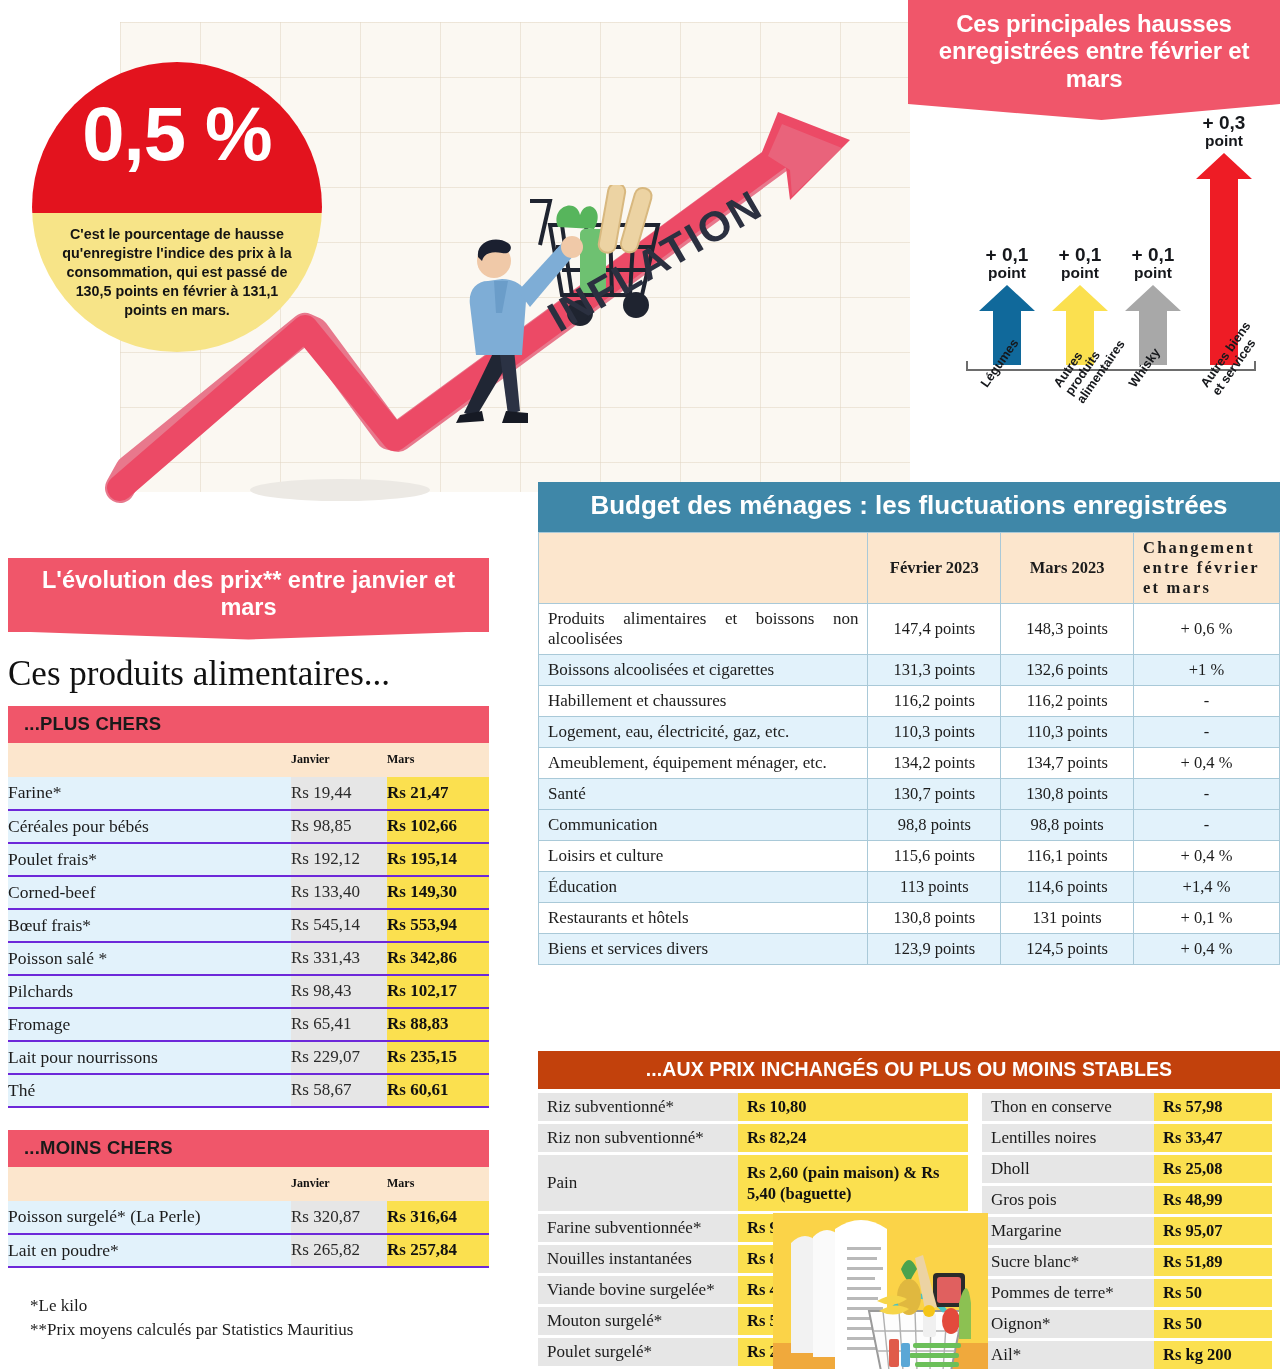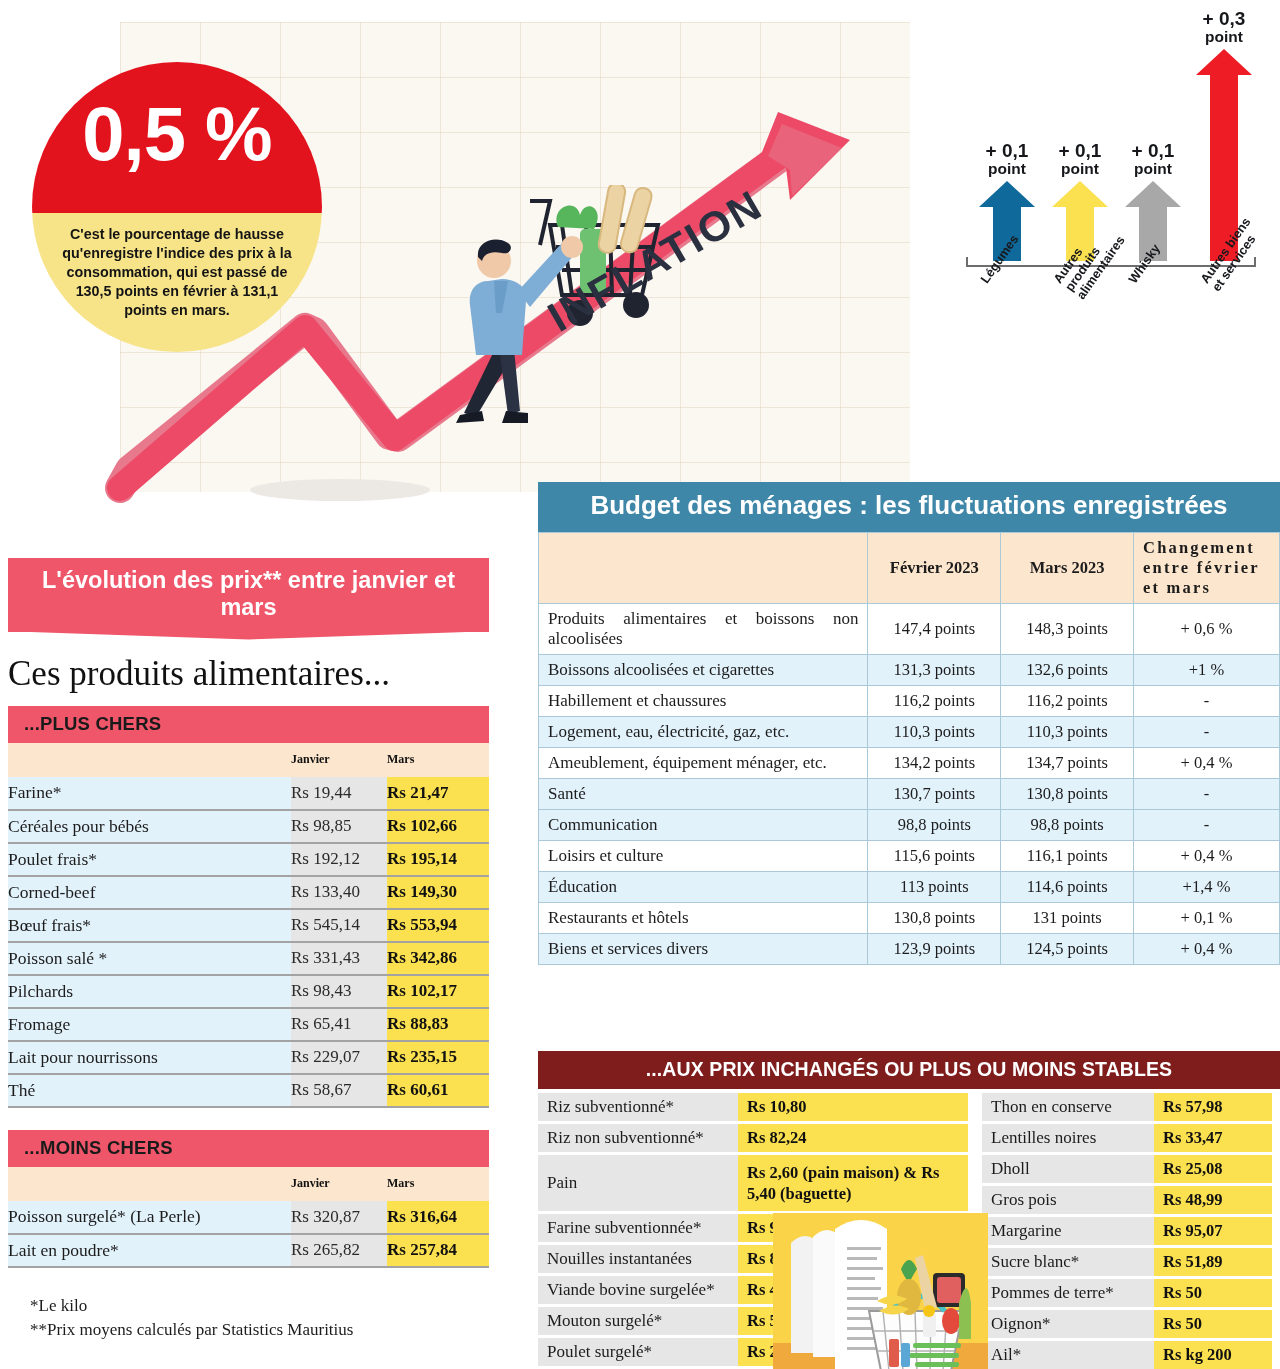--- a/index.html
+++ b/index.html
@@ -116,21 +116,21 @@
   .ph { background:#fce6cd; height:34px; }
   .ph td { font-family:"Liberation Serif", serif; font-weight:700; font-size:12px;
            color:#111; padding-left:11px;margin-top:40px; }
   .pname { background:#e2f2fb; font-size:17.5px; color:#1c1c1c; padding:4px 0 4px 11px;
            width:283px; }
   .pjan  { background:#e6e6e6; font-size:17px; color:#2a2a2a; padding:4px 0 4px 11px;
            width:96px; }
   .pmar  { background:#fbe04f; font-size:17px; color:#111; font-weight:700;
            padding:4px 0 4px 11px; width:102px; }
   tr.prow { height:33px; }
-  tr.prow td { border-bottom:2px solid #a3a3a3; }
+  tr.prow td { border-bottom:2px solid #6d28d9; }
 
   .footnotes { font-family:"Liberation Serif", serif; font-size:17px; color:#1c1c1c;
                margin:26px 0 0 30px; line-height:1.45; }
 
   
   .panel-budget { position:absolute; left:538px; top:482px; width:742px; z-index:3; }
   .banner-blue {
     background:#3f87a8; color:#fff; text-align:center; font-weight:800;
     font-size:26px; line-height:1.14; padding:9px 20px 11px;
   }
@@ -141,21 +141,21 @@
         padding:7px 10px;margin-top:44px; }
   .bh-wide { letter-spacing:2.2px; }
   .bcat { font-size:17px; color:#1c1c1c; padding:5px 9px; width:330px; text-align:justify; }
   .bval { font-size:16.5px; color:#1c1c1c; padding:5px 9px; text-align:center; width:133px; }
   .bchg { font-size:16.5px; color:#1c1c1c; padding:5px 9px; text-align:center; width:146px; }
   tr.bzebra td { background:#e2f2fb; }
 
   
   .panel-stable { position:absolute; left:538px; top:1051px; width:742px; z-index:3; }
   .banner-stable {
-    background:#7f1d1d; color:#fff; text-align:center; font-weight:800;
+    background:#c2410c; color:#fff; text-align:center; font-weight:800;
     font-size:19.5px; padding:7px 0 8px; letter-spacing:.1px;
   }
   .stable-body { position:relative; display:flex; gap:14px; margin-top:4px; }
   .stable-col { font-family:"Liberation Serif", serif; }
   .sc-left  { width:430px; }
   .sc-right { width:290px; }
   .srow { display:flex; margin-bottom:3px; }
   .sname { background:#e6e6e6; font-size:17px; color:#1c1c1c;
            padding:4px 0 4px 9px; display:flex; align-items:center; }
   .sval  { background:#fbe04f; font-size:16.5px; font-weight:700; color:#111;
@@ -225,20 +225,21 @@
     <div class="circle-top">
       <div class="circle-pct">0,5 %</div>
     </div>
     <div class="circle-bot">
       <div class="circle-text">C'est le pourcentage de hausse qu'enregistre l'indice des prix à la consommation, qui est passé de 130,5 points en février à 131,1 points en mars.</div>
     </div>
   </div>
 </div>
 
 <div class="panel-hausses">
+  <div class="banner-red">Ces principales hausses enregistrées entre février et mars</div>
 
   <div class="hausses-chart">
     <div class="haxis"></div>
 
     <div class="bar-wrap" style="left:60px; width:78px;">
       <div class="bar-val">
         <span>+ 0,1</span>
         <small>point</small>
       </div>
       <svg class="bar-arrow" width="56" height="80" viewBox="0 0 56 80">

